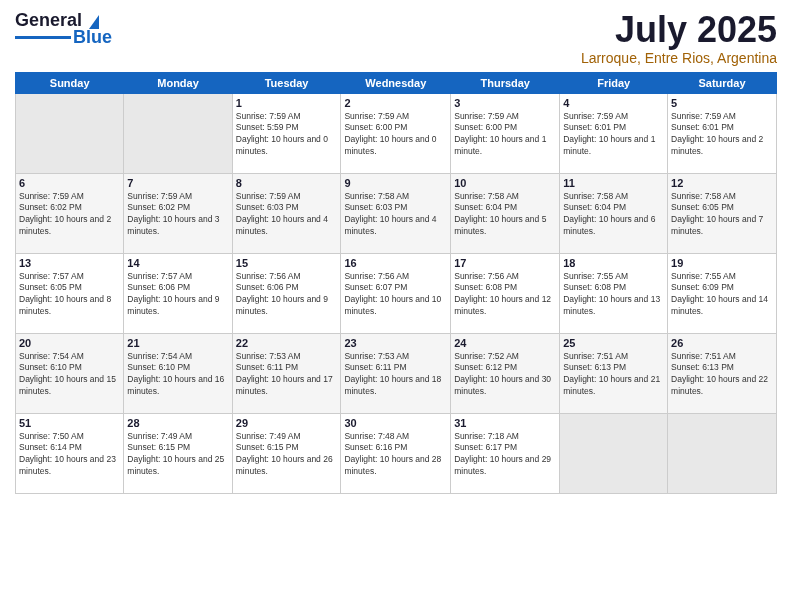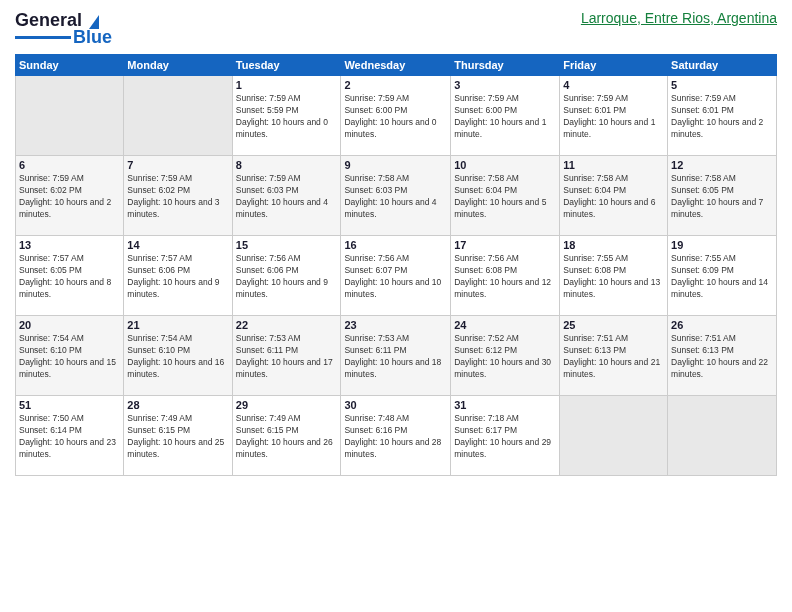--- a/index.html
+++ b/index.html
@@ -30,33 +30,32 @@
       text-align: right;
     }
     .month-title {
       font-size: 36px;
       font-weight: bold;
       color: #1a1a2e;
       line-height: 1.1;
     }
     .location {
       font-size: 14px;
-      color: #15803d;
-      text-decoration: underline;
+      color: #a16207;
     }
     .calendar {
       width: 100%;
       border-collapse: collapse;
       font-size: 9px;
     }
     .calendar thead th {
       background: #1565c0;
       color: #fff;
       padding: 4px 3px;
-      text-align: left;
+      text-align: center;
       font-size: 11px;
       border: 1px solid #1565c0;
     }
     .calendar tbody td {
       border: 1px solid #ccc;
       vertical-align: top;
       padding: 3px 3px;
       width: 113px;
       height: 80px;
       background: #fff;
@@ -91,20 +90,21 @@
         <svg width="20" height="20" viewBox="0 0 20 20" style="margin-left:2px;">
           <polygon points="5,18 15,18 15,4" fill="#1565c0"></polygon>
         </svg>
       </div>
       <div style="display:flex;align-items:center;margin-top:-4px;">
         <div style="width:56px;height:3px;background:#1565c0;"></div>
         <span style="font-size:18px;font-weight:bold;color:#1565c0;margin-left:2px;text-align:right;">Blue</span>
       </div>
     </div>
     <div class="title-area">
+      <div class="month-title">July 2025</div>
       <div class="location">Larroque, Entre Rios, Argentina</div>
     </div>
   </div>
 
   <table class="calendar">
     <thead>
       <tr>
         <th>Sunday</th>
         <th>Monday</th>
         <th>Tuesday</th>

